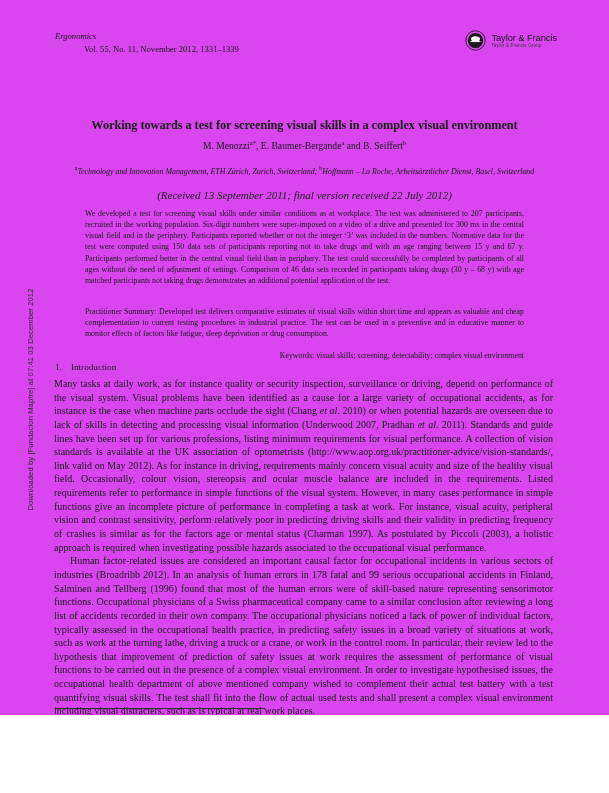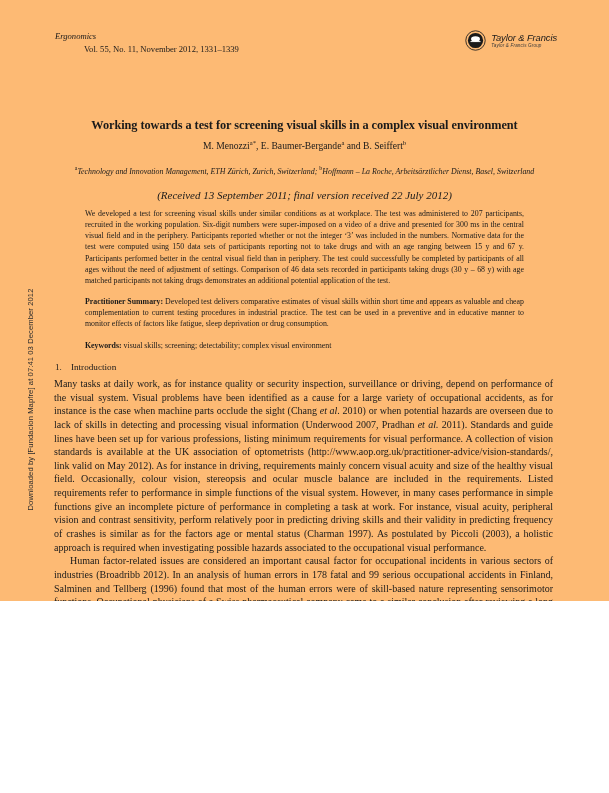--- a/index.html
+++ b/index.html
@@ -7,23 +7,23 @@
     padding: 0;
     background: #ffffff;
   }
   body {
     font-family: "Liberation Serif", serif;
     color: #1a1a1a;
   }
   #page {
     position: relative;
     width: 609px;
-    height: 601px;
+    height: 715px;
     overflow: hidden;
-    background: #fdba74;
+    background: #d946ef;
   }
 
   
   .download-stamp {
     position: absolute;
     left: -135px;
     top: 395px;
     width: 330px;
     transform: rotate(-90deg);
     transform-origin: center center;
@@ -51,21 +51,20 @@
   }
   .journal-issue { display: block; margin-left: 29px; }
 
   .publisher-logo {
     position: absolute;
     right: 52px;
     top: 30px;
     display: flex;
     align-items: center;
     gap: 5px;
-    font-style: italic;
   }
   .logo-mark {
     width: 21px;
     height: 21px;
     flex: 0 0 auto;
   }
   .logo-text { line-height: 1.05; }
   .logo-title {
     font-family: "Liberation Sans", sans-serif;
     font-size: 9.4px;
@@ -120,36 +119,36 @@
   .abstract-block {
     position: absolute;
     left: 85px;
     top: 208px;
     width: 439px;
   }
   .abstract-text {
     font-size: 7.85px;
     line-height: 1.42;
     text-align: justify;
-    margin: 0 0 10px 0;
+    margin: 0 0 20px 0;
     text-indent: 0;
   }
   .practitioner-summary {
     font-size: 7.85px;
     line-height: 1.42;
     text-align: justify;
     margin: 0 0 11px 0;
   }
   .keywords-line {
     font-size: 7.85px;
     line-height: 1.42;
-    text-align: left;
-    margin: 0;
-  }
-  .lead-bold { font-weight: bold; }
+    text-align: right;
+    margin: 0;
+  }
+  .lead-bold { font-weight: normal; }
 
   
   .section-heading {
     position: absolute;
     left: 55px;
     top: 362px;
     font-size: 9.2px;
     font-weight: normal;
   }
   .section-heading .num { margin-right: 9px; }

